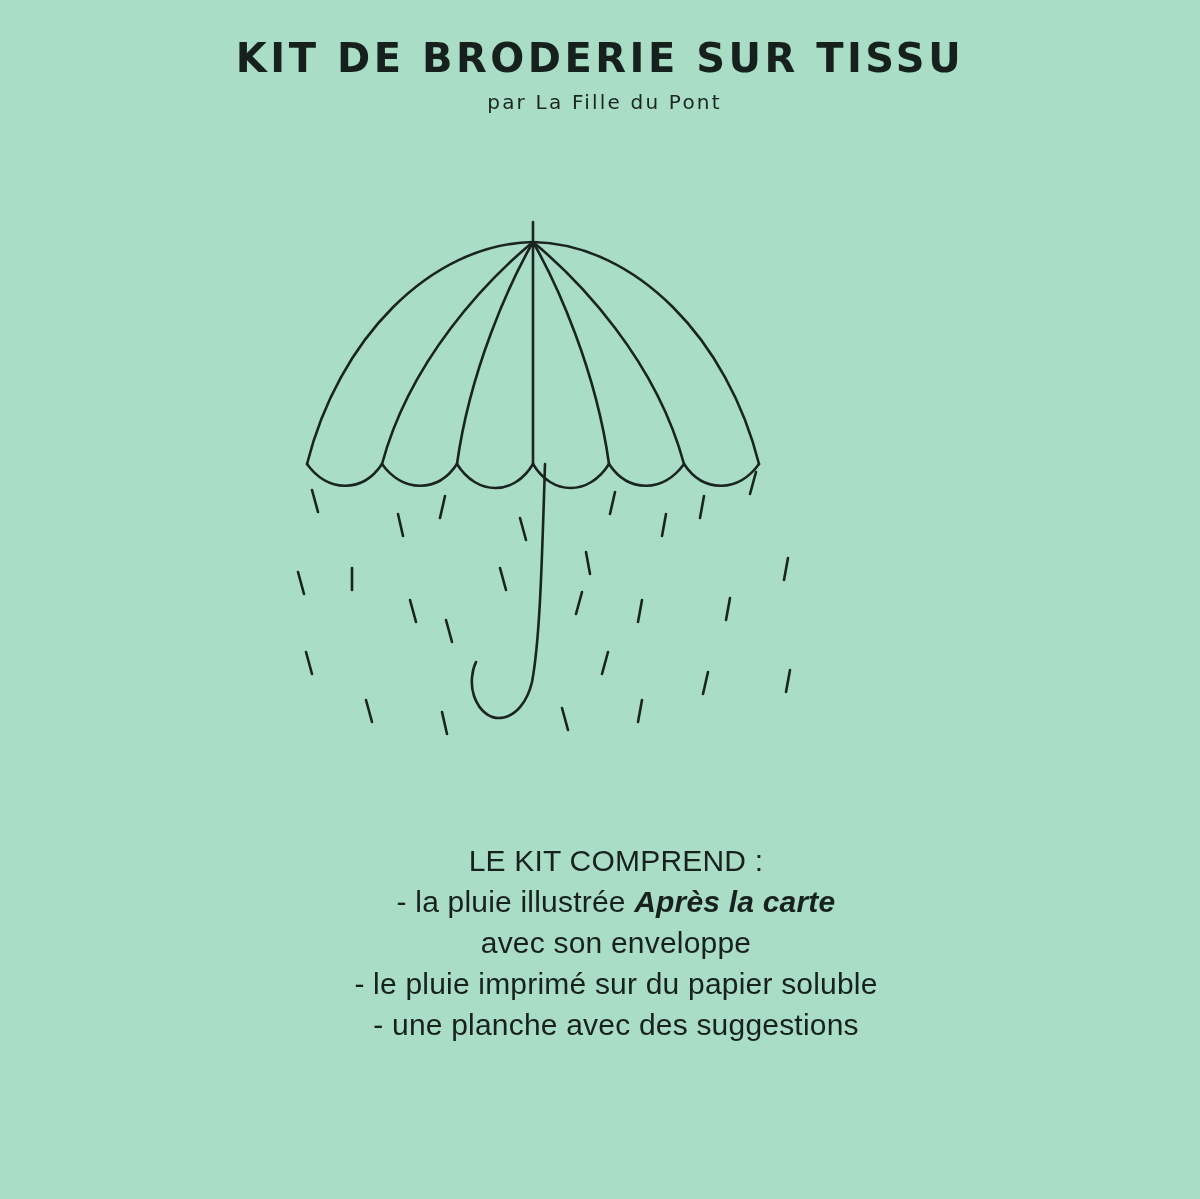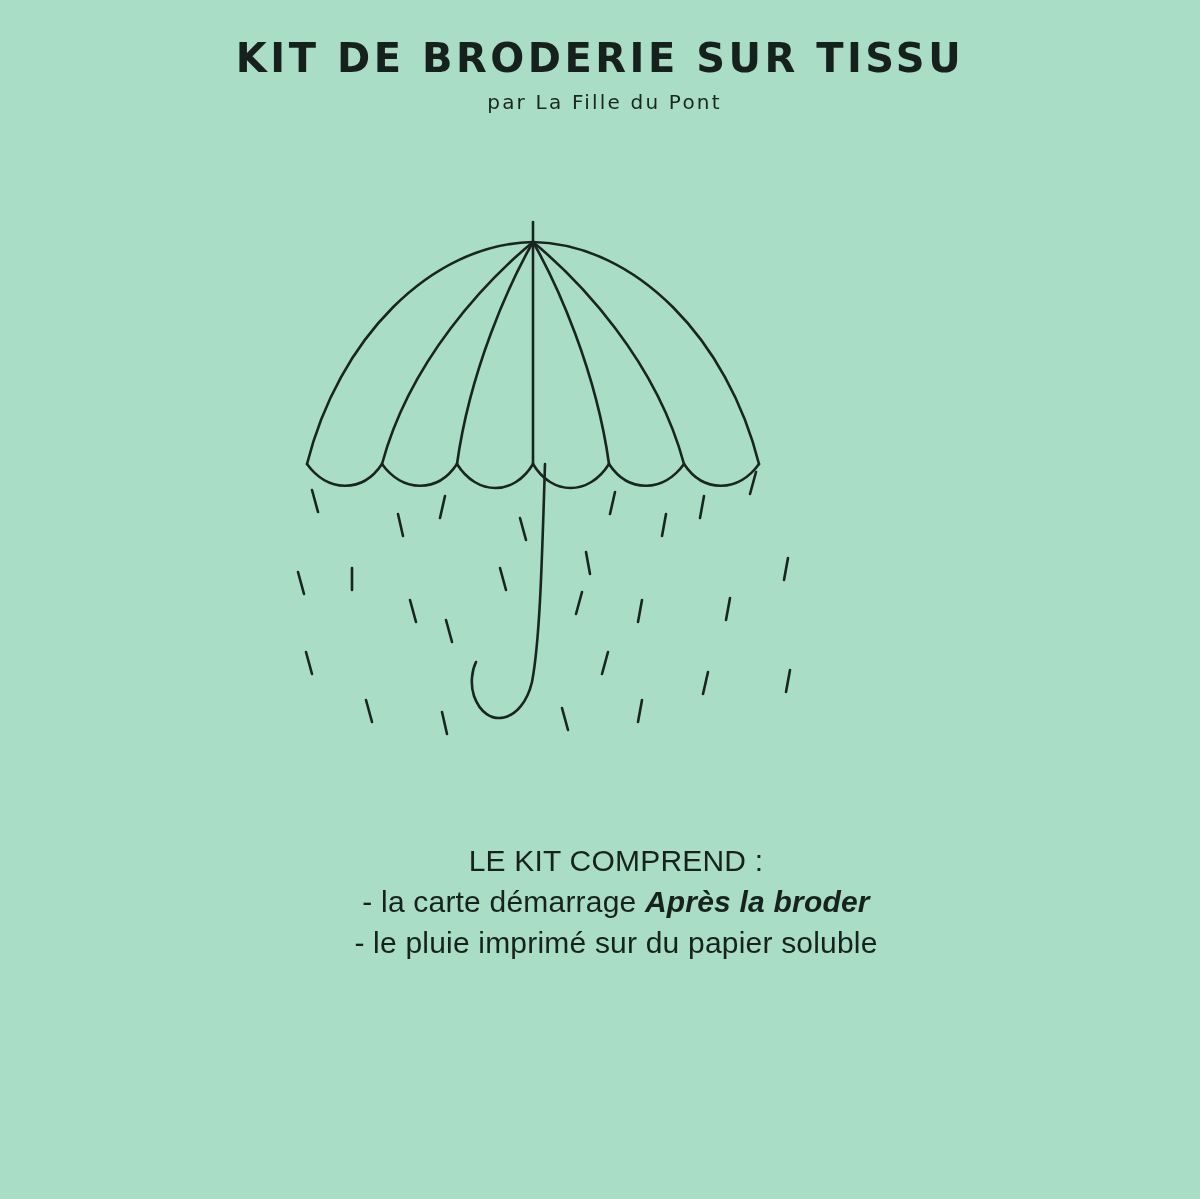--- a/index.html
+++ b/index.html
@@ -136,17 +136,19 @@
         <path d="M76 500 L82 522"></path>
         <path d="M152 512 L157 534"></path>
         <path d="M272 508 L278 530"></path>
         <path d="M352 500 L348 522"></path>
       </g>
     </svg>
   </div>
 
   <div class="details">
     <div class="line">LE KIT COMPREND :</div>
-    <div class="line"><span>- la carte démarrage </span><b>Après la broder</b></div>
+    <div class="line"><span>- la pluie illustrée </span><b>Après la carte</b></div>
+    <div class="line">avec son enveloppe</div>
     <div class="line">- le pluie imprimé sur du papier soluble</div>
+    <div class="line">- une planche avec des suggestions</div>
   </div>
 
 </div>
 
 </body></html>

